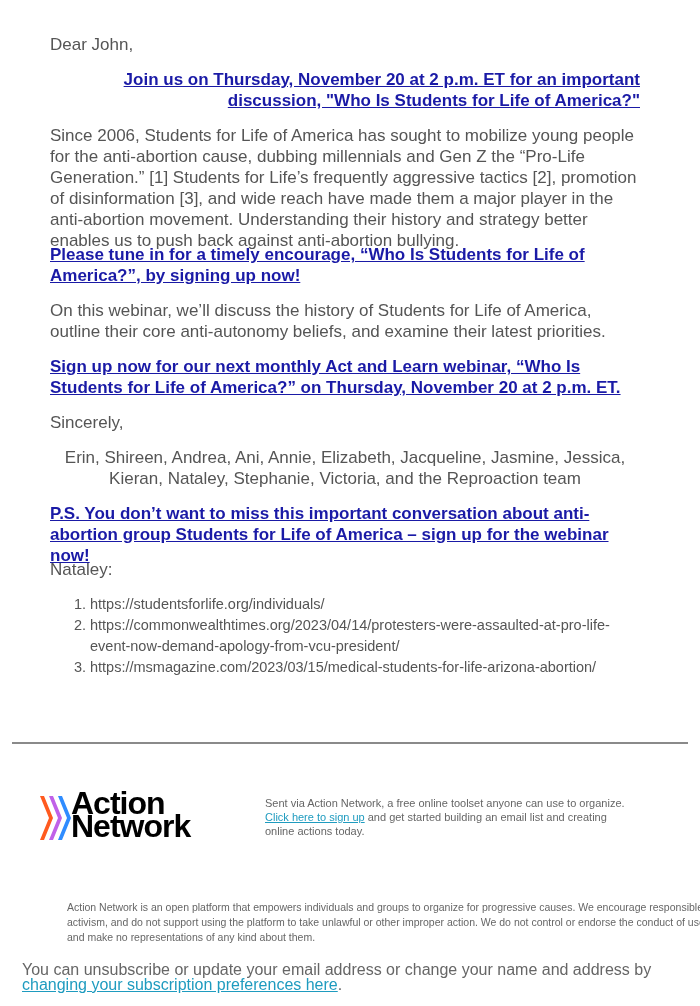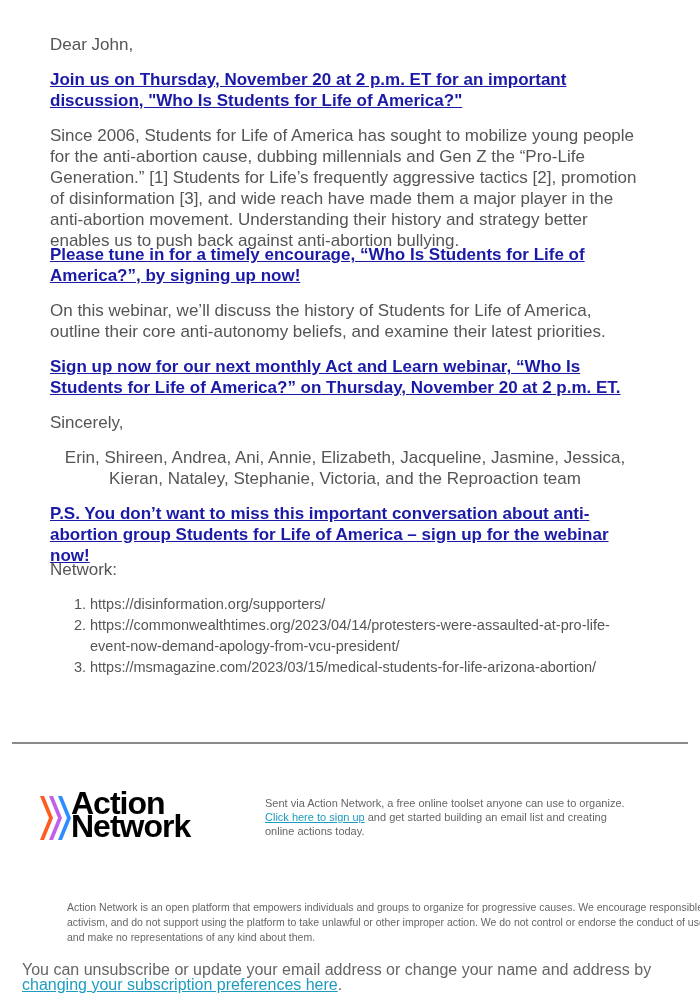--- a/index.html
+++ b/index.html
@@ -19,21 +19,21 @@
     .sent a, .unsub a { color: #1e9bbf; text-decoration: underline; cursor: pointer; }
     .disclaimer { position: absolute; left: 22px; top: 900px; width: 660px; font-size: 10.5px; line-height: 15px; color: #666666; margin-left: 45px; }
     .unsub { position: absolute; left: 22px; top: 962px; width: 670px; font-size: 16px; line-height: 15px; color: #666666; }
   </style>
 </head>
 <body>
 
 <div class="content">
   <p class="p" style="top:34px;">Dear John,</p>
 
-  <p class="p" style="top:69px;">
+  <p class="p" style="top:69px;text-align:right;">
     <a class="link">Join us on Thursday, November 20 at 2 p.m. ET for an important discussion, "Who Is Students for Life of America?"</a>
   </p>
 
   <p class="p" style="top:125px;">Since 2006, Students for Life of America has sought to mobilize young people for the anti-abortion cause, dubbing millennials and Gen Z the “Pro-Life Generation.” [1] Students for Life’s frequently aggressive tactics [2], promotion of disinformation [3], and wide reach have made them a major player in the anti-abortion movement. Understanding their history and strategy better enables us to push back against anti-abortion bullying.</p>
 
   <p class="p" style="top:244px;">
     <a class="link">Please tune in for a timely encourage, “Who Is Students for Life of America?”, by signing up now!</a>
   </p>
 
   <p class="p" style="top:300px;">On this webinar, we’ll discuss the history of Students for Life of America, outline their core anti-autonomy beliefs, and examine their latest priorities.</p>
@@ -43,26 +43,26 @@
   </p>
 
   <p class="p" style="top:412px;">Sincerely,</p>
 
   <p class="p" style="top:447px;text-align:center;">Erin, Shireen, Andrea, Ani, Annie, Elizabeth, Jacqueline, Jasmine, Jessica, Kieran, Nataley, Stephanie, Victoria, and the Reproaction team</p>
 
   <p class="p" style="top:503px;">
     <a class="link">P.S. You don’t want to miss this important conversation about anti-abortion group Students for Life of America – sign up for the webinar now!</a>
   </p>
 
-  <p class="p" style="top:559px;">Network:</p>
+  <p class="p" style="top:559px;">Nataley:</p>
 
   <ol class="sources">
     <li>
       <span class="num">1.</span>
-      <span>https://disinformation.org/supporters/</span>
+      <span>https://studentsforlife.org/individuals/</span>
     </li>
     <li>
       <span class="num">2.</span>
       <span>https://commonwealthtimes.org/2023/04/14/protesters-were-assaulted-at-pro-life-event-now-demand-apology-from-vcu-president/</span>
     </li>
     <li>
       <span class="num">3.</span>
       <span>https://msmagazine.com/2023/03/15/medical-students-for-life-arizona-abortion/</span>
     </li>
   </ol>

